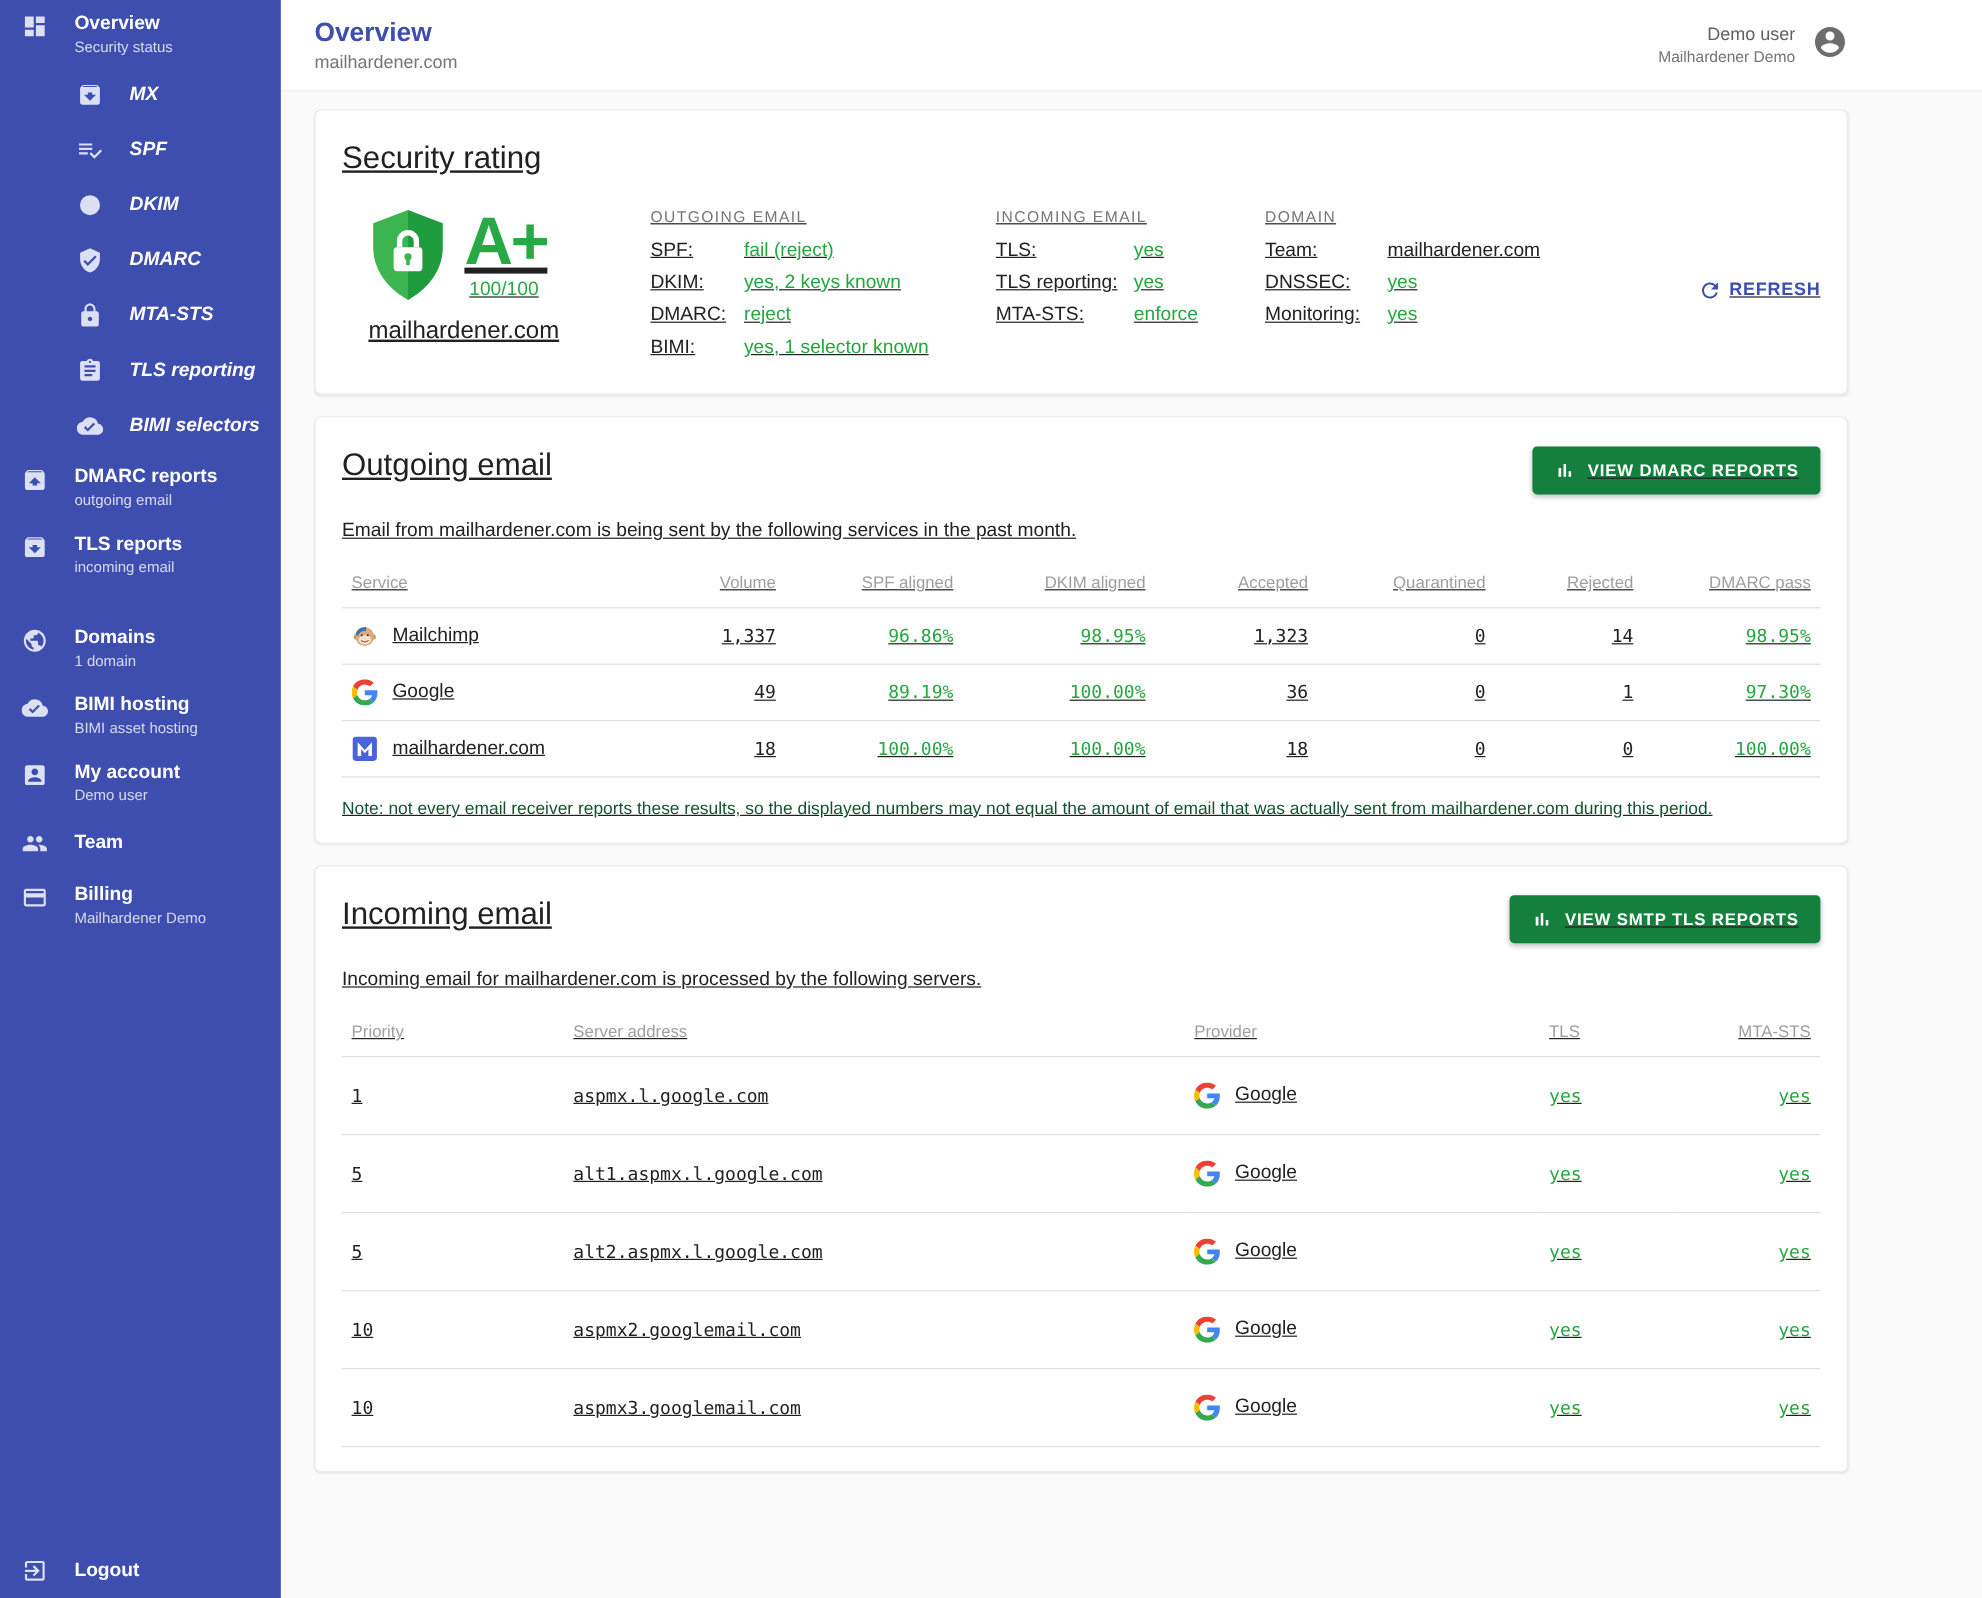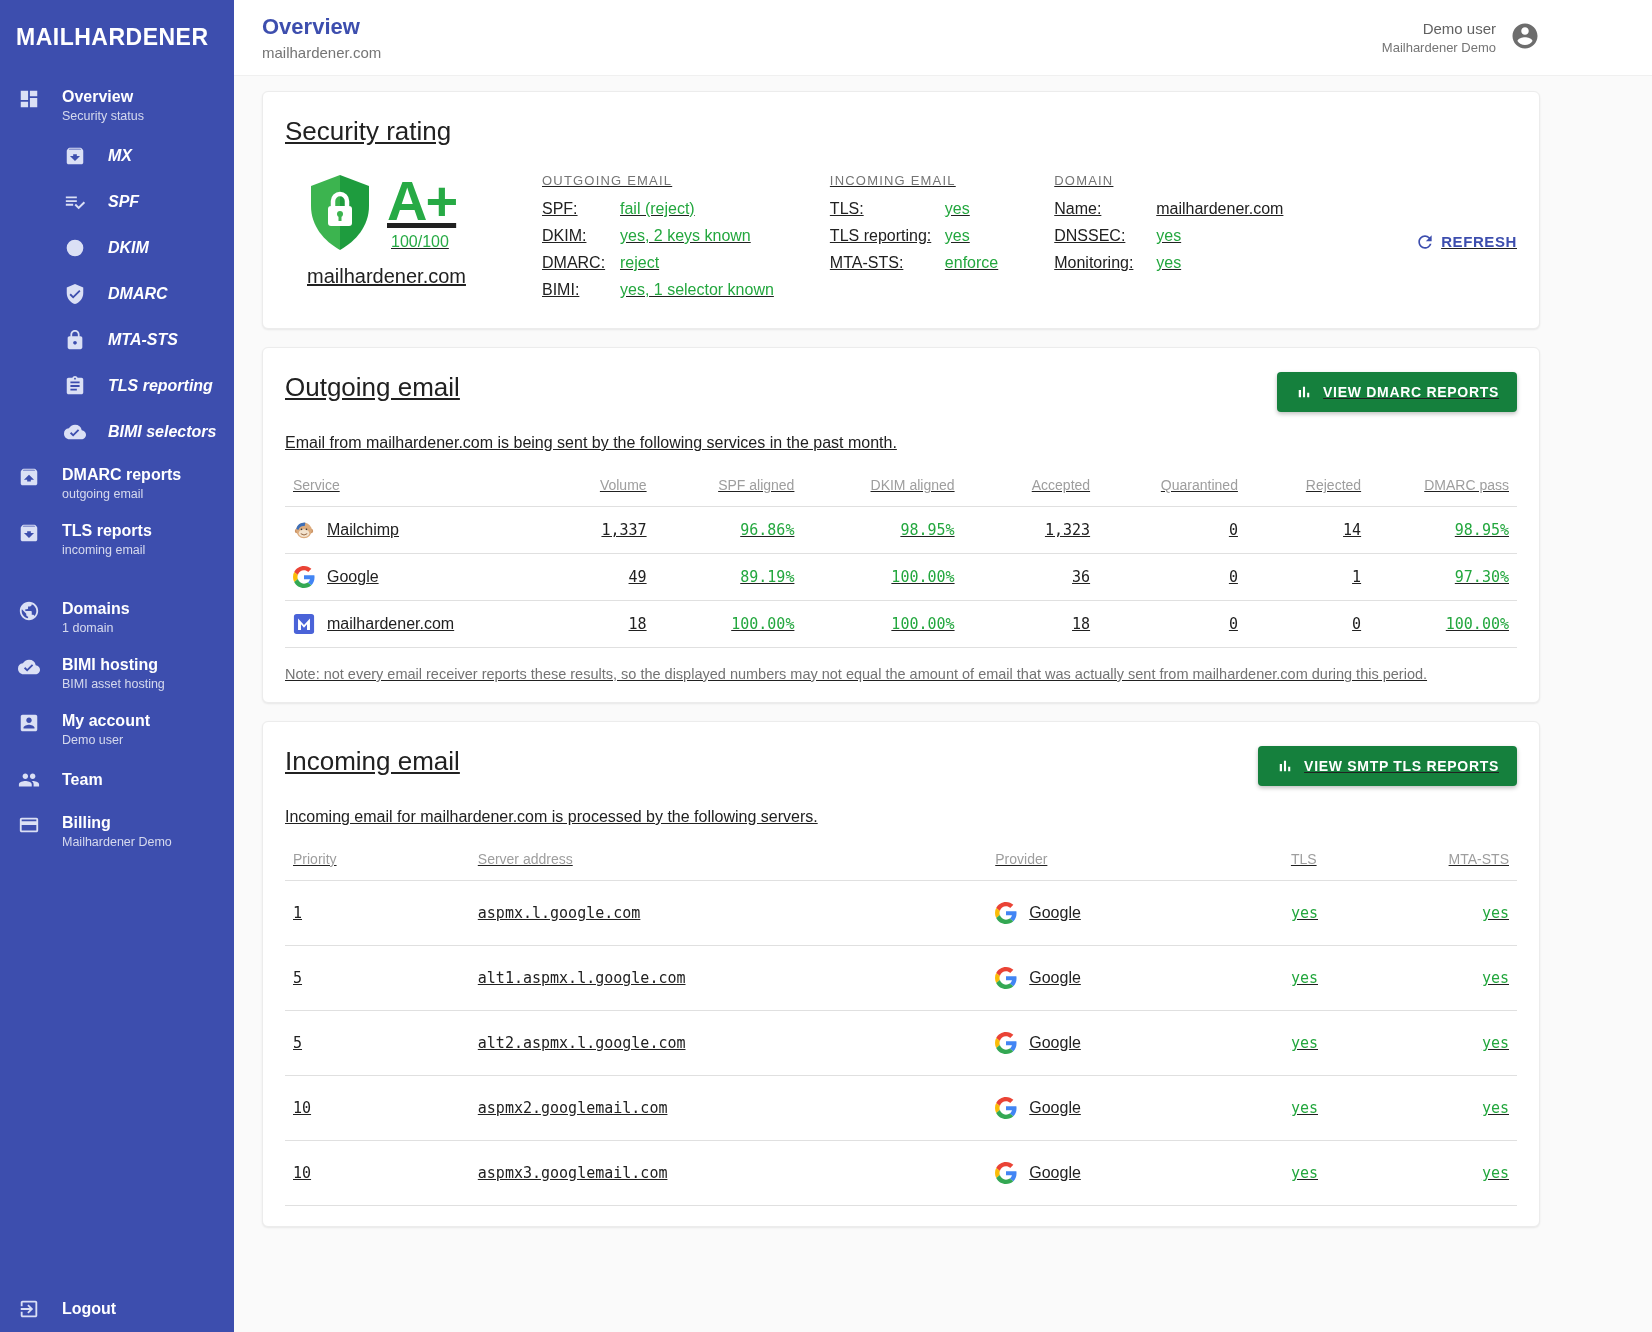--- a/index.html
+++ b/index.html
@@ -120,21 +120,21 @@
   th.left { text-align:left; }
   td {
     font-size:15px; padding:12px 8px; border-bottom:1px solid #e0e0e0;
     text-align:right; white-space:nowrap;
   }
   td.left { text-align:left; }
   td.num { font-family:"DejaVu Sans Mono", monospace; font-size:15px; color:#212121; }
   td.green, .green { color:#23a73e !important; }
   .service-cell { display:flex; align-items:center; font-size:16px; color:#212121; }
   .service-cell svg, .service-cell .sicon { width:22px; height:22px; margin-right:12px; }
-  .note { font-size:14.5px; color:#737373; margin-top:18px; }
+  .note { font-size:14.5px; color:#14532d; margin-top:18px; }
 
   .in-table td { padding:21px 8px; }
   .in-table th:nth-child(1), .in-table td:nth-child(1) { width:15%; text-align:left; }
   .in-table th:nth-child(2), .in-table td:nth-child(2) { width:42%; text-align:left; }
   .in-table th:nth-child(3), .in-table td:nth-child(3) { width:24%; text-align:left; }
   .in-table th:nth-child(4), .in-table td:nth-child(4) { width:9%;  text-align:left; }
   .in-table th:nth-child(5), .in-table td:nth-child(5) { width:10%; text-align:right; }
 
   .out-table th:nth-child(1), .out-table td:nth-child(1) { width:20%; }
   .out-table th:nth-child(2), .out-table td:nth-child(2) { width:10%; }
@@ -142,21 +142,20 @@
   .out-table th:nth-child(4), .out-table td:nth-child(4) { width:13%; }
   .out-table th:nth-child(5), .out-table td:nth-child(5) { width:11%;text-align:right; }
   .out-table th:nth-child(6), .out-table td:nth-child(6) { width:12%; }
   .out-table th:nth-child(7), .out-table td:nth-child(7) { width:10%; }
   .out-table th:nth-child(8), .out-table td:nth-child(8) { width:12%; }
 </style>
 </head>
 <body>
 
 <aside class="sidebar">
-  <div class="logo">MAILHARDENER</div>
 
   <nav class="nav">
 
     <div class="nav-item">
       <span class="nav-icon">
         <svg viewBox="0 0 24 24">
             <path d="M3 13h8V3H3v10zm0 8h8v-6H3v6zm10 0h8V11h-8v10zm0-18v6h8V3h-8z"></path>
           </svg>
       </span>
       <span class="nav-text">
@@ -417,21 +416,21 @@
             </div>
           <div class="kv-row">
               <span class="kv-label">MTA-STS:</span>
               <span class="kv-value">enforce</span>
             </div>
         </div>
 
         <div class="kv-section kv-dom">
           <div class="kv-heading">DOMAIN</div>
           <div class="kv-row">
-              <span class="kv-label">Name:</span>
+              <span class="kv-label">Team:</span>
               <span class="kv-value plain">mailhardener.com</span>
             </div>
           <div class="kv-row">
               <span class="kv-label">DNSSEC:</span>
               <span class="kv-value">yes</span>
             </div>
           <div class="kv-row">
               <span class="kv-label">Monitoring:</span>
               <span class="kv-value">yes</span>
             </div>

